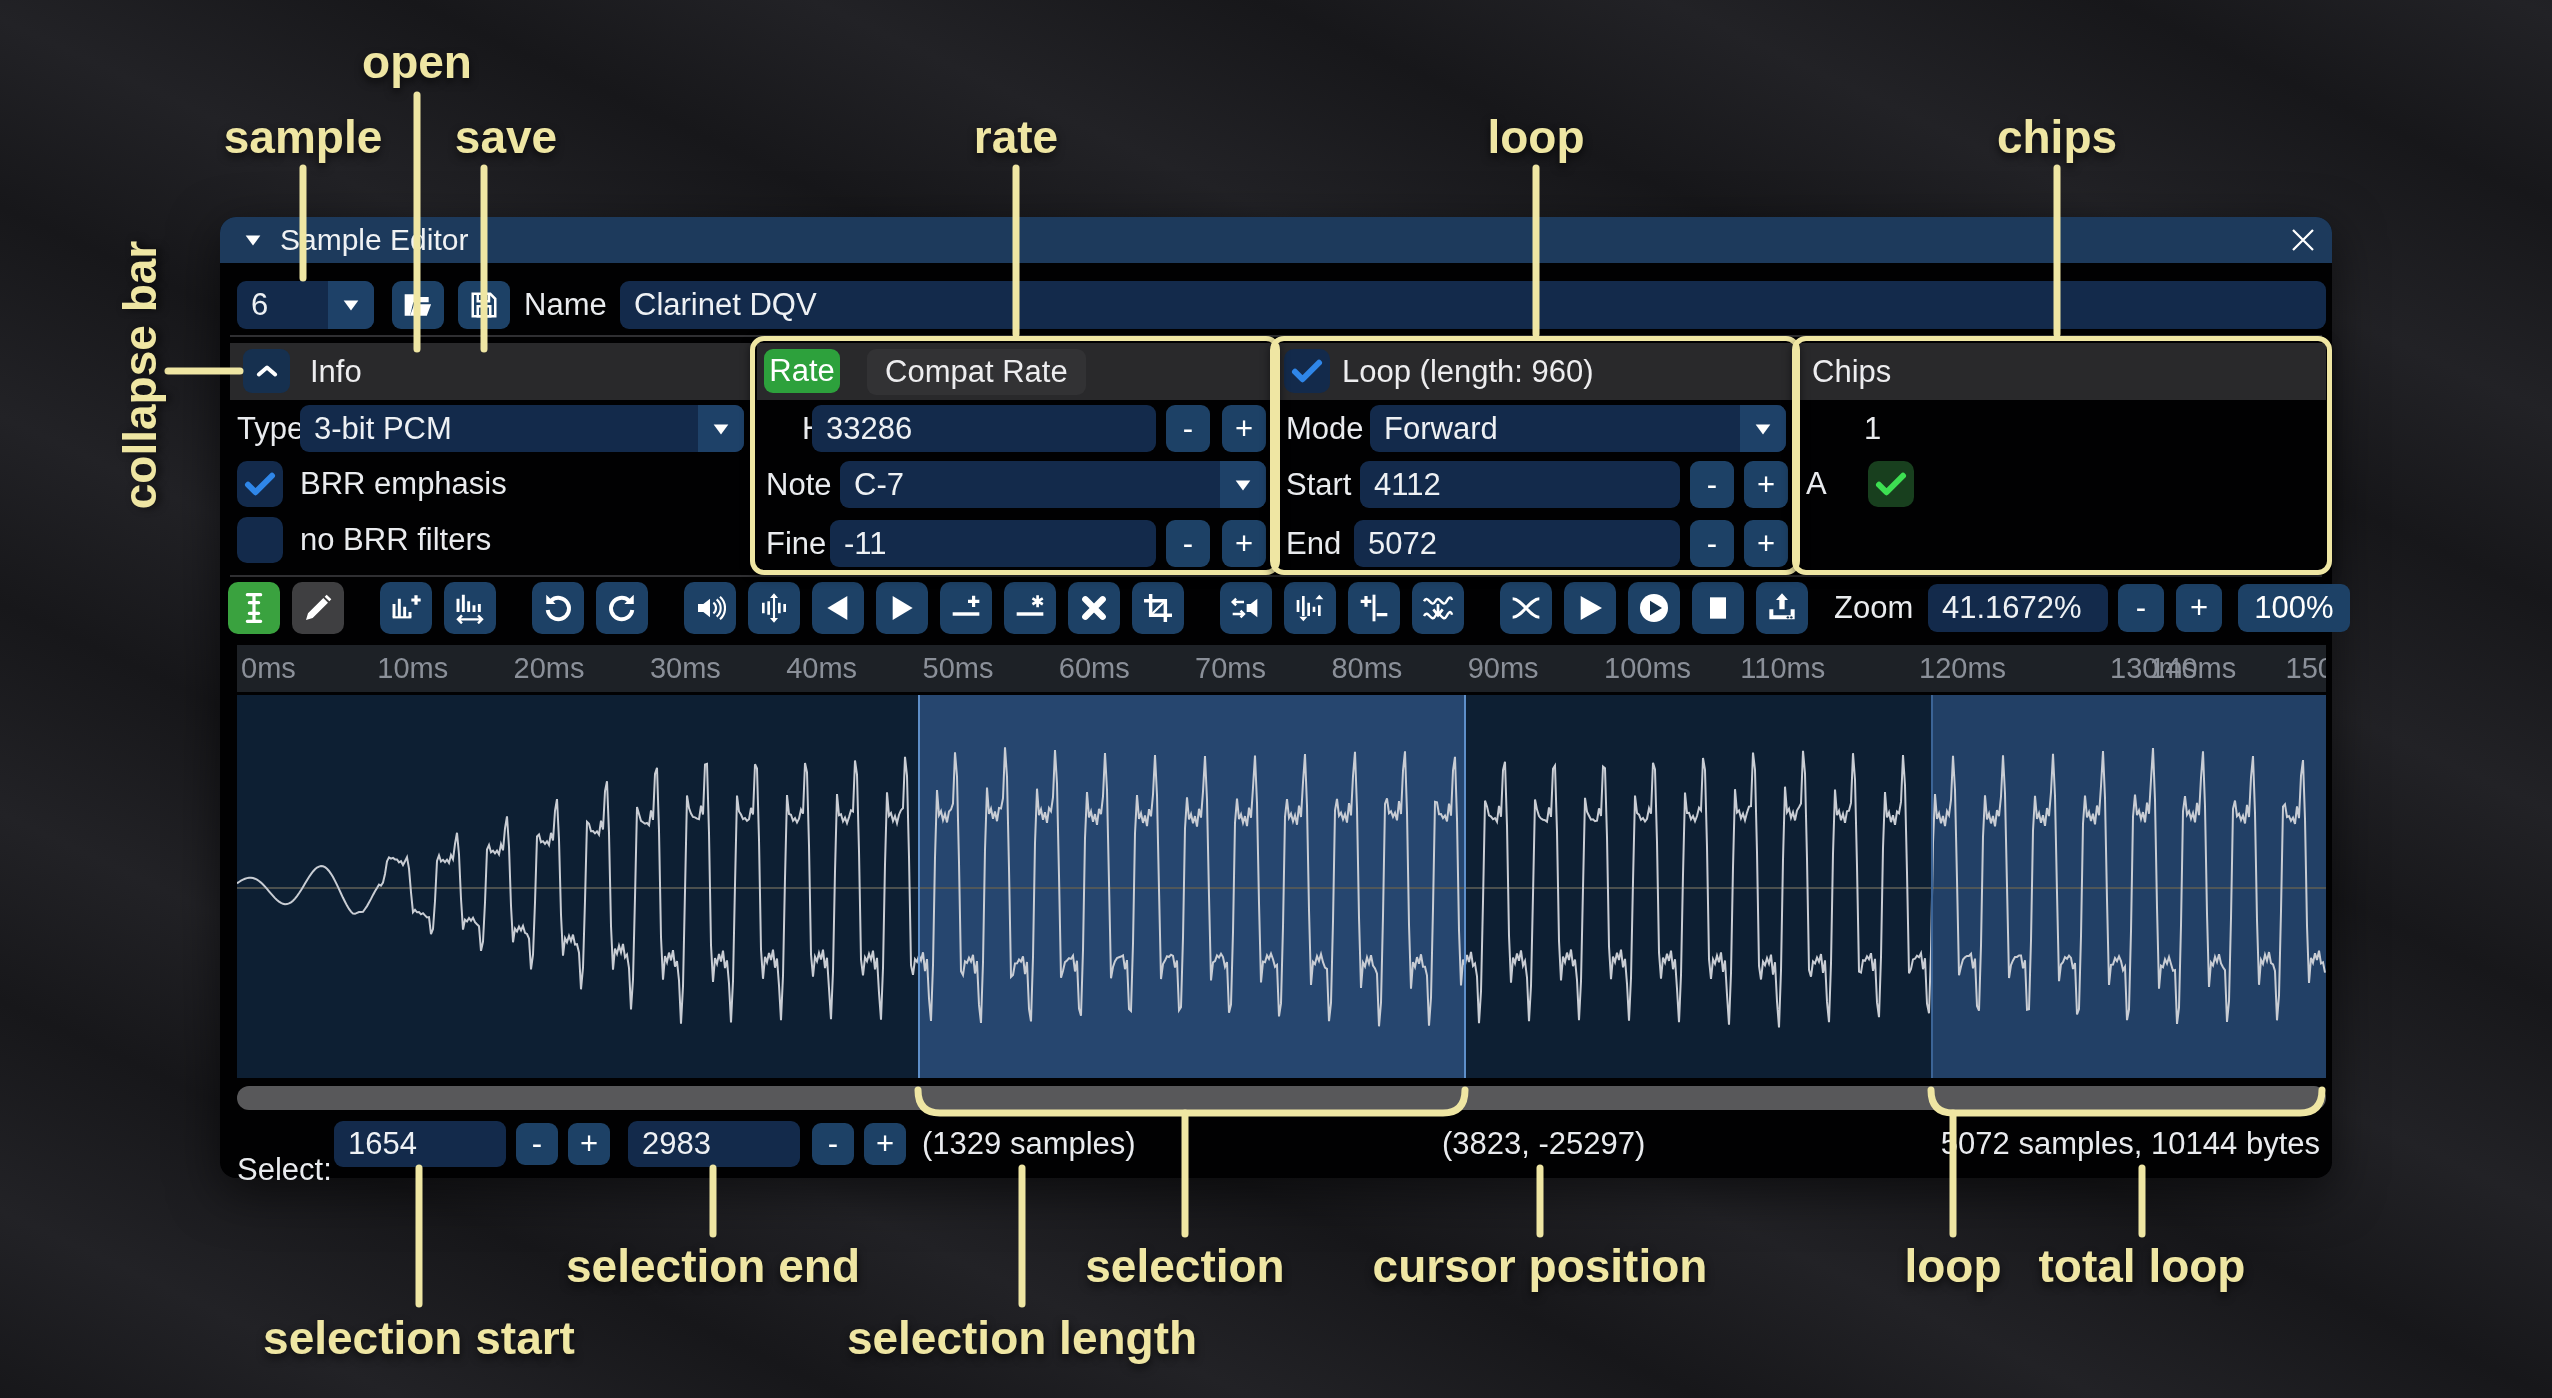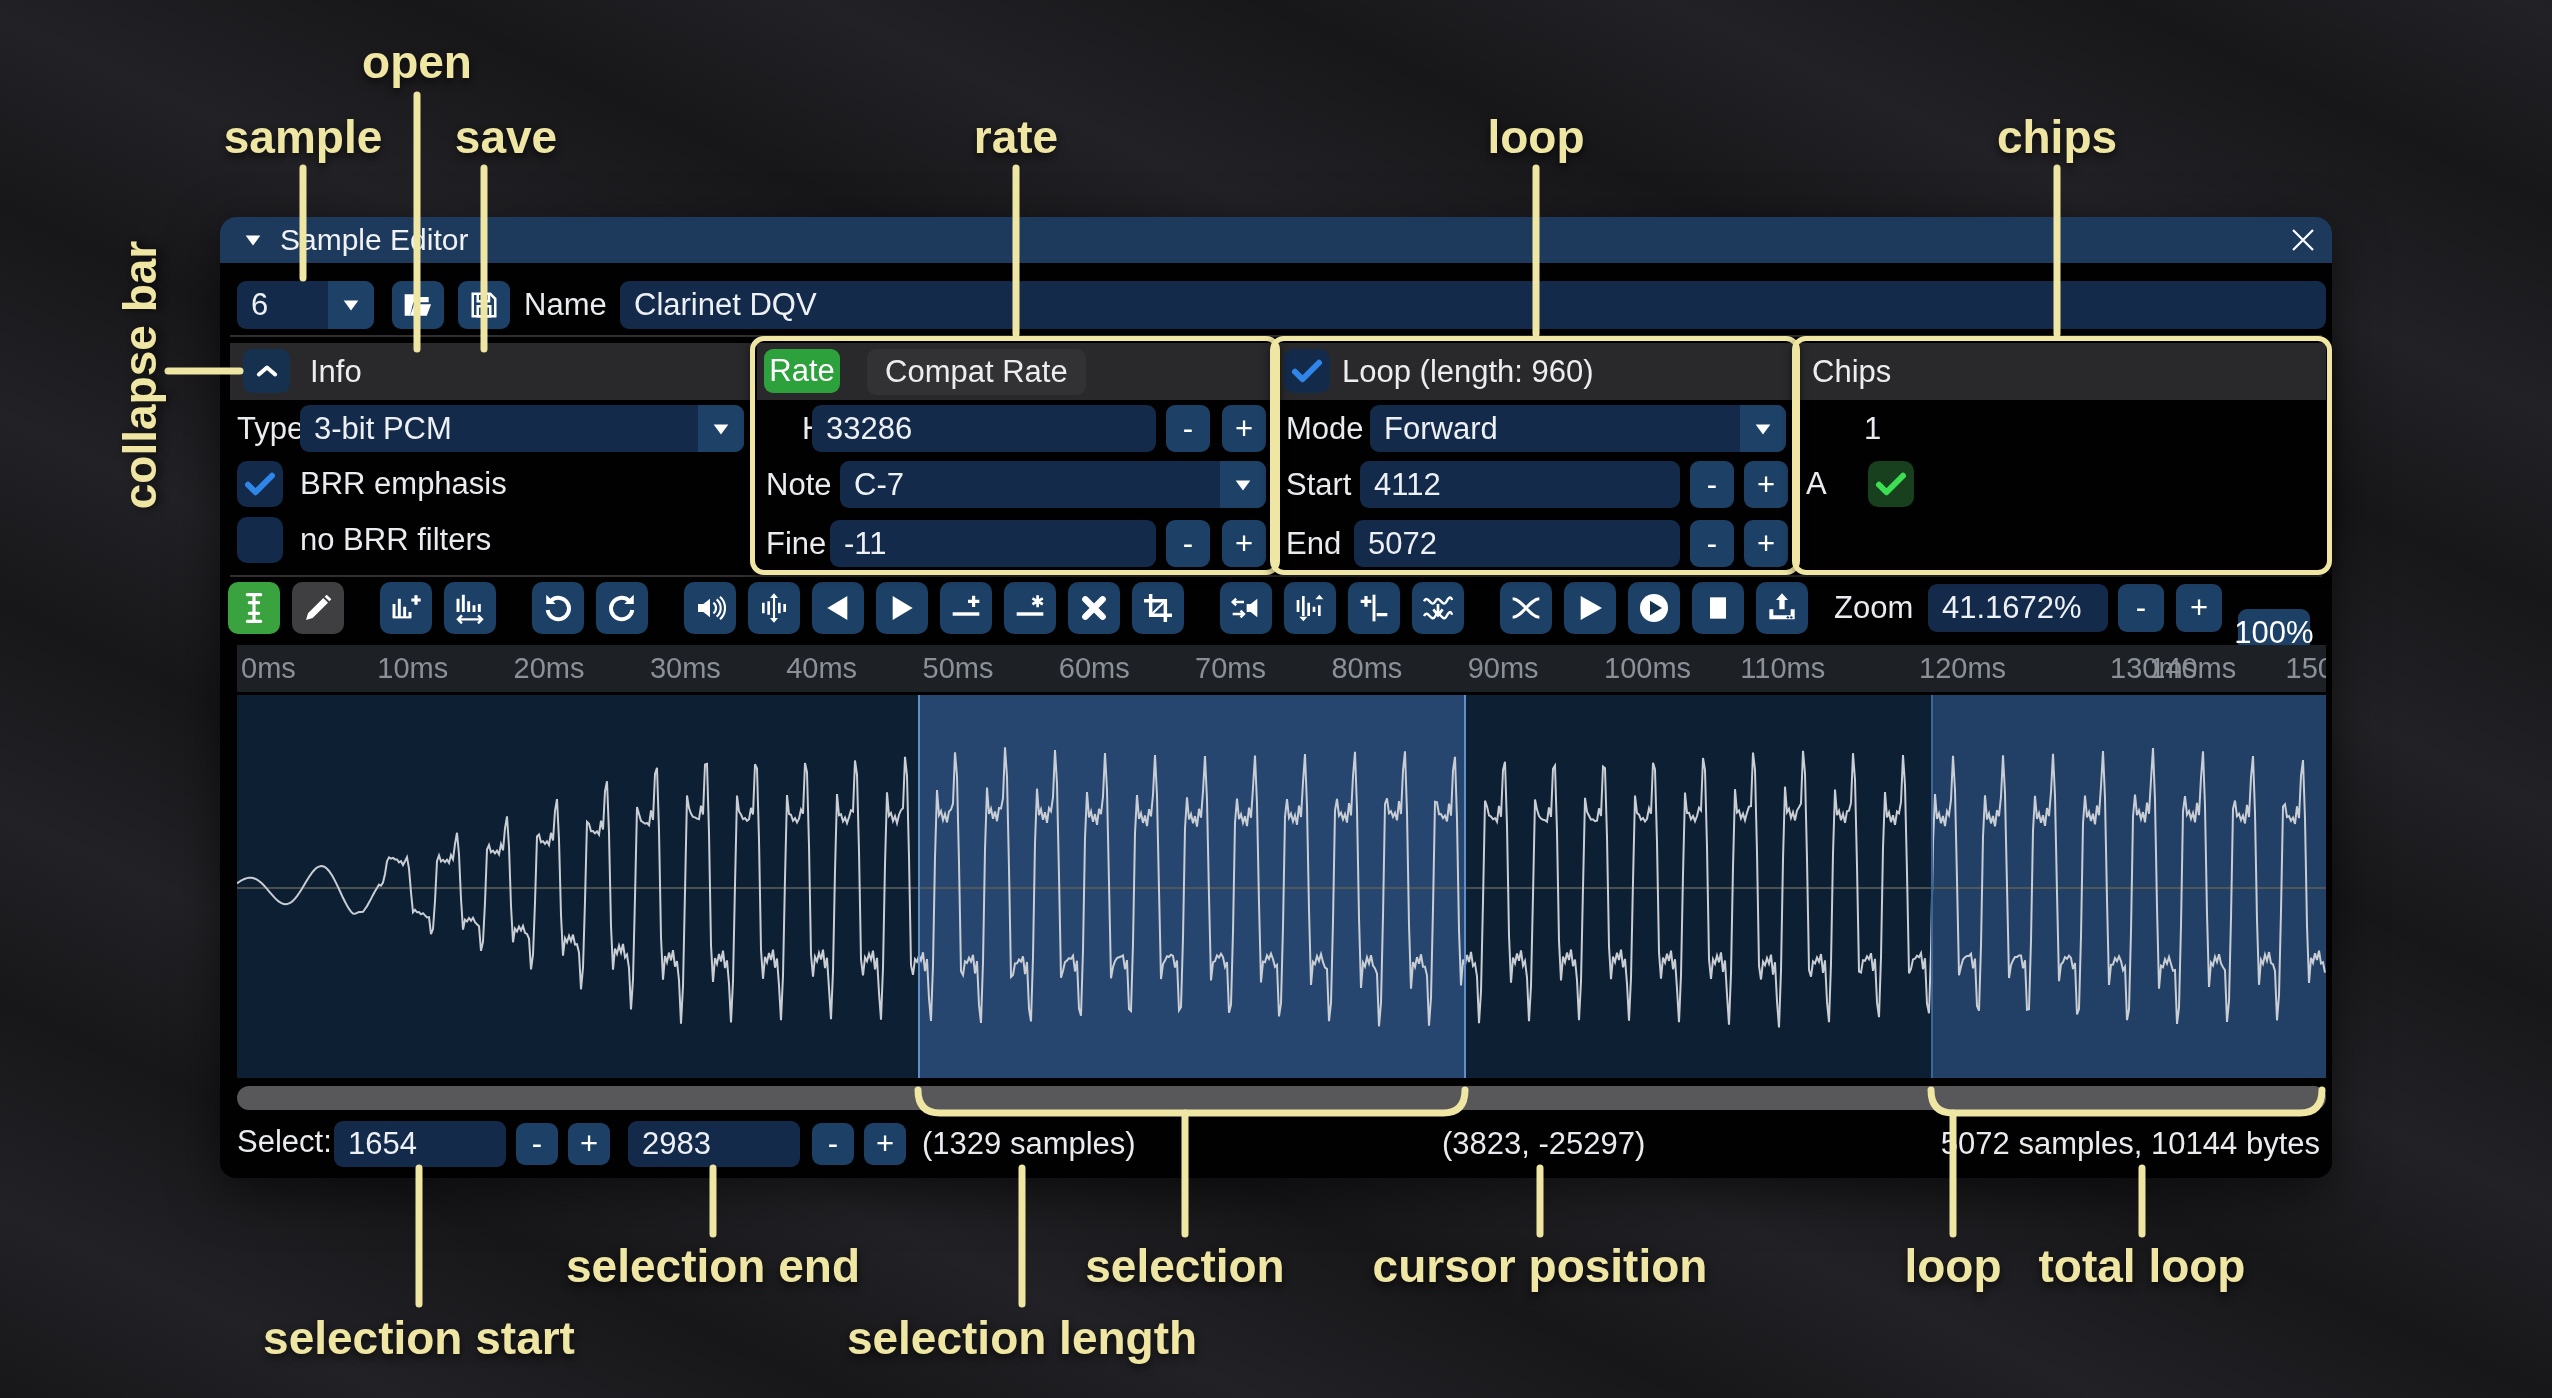--- a/index.html
+++ b/index.html
@@ -254,21 +254,21 @@
         </span>
     </div>
 
     <div class="sep" style="top:358px;"></div>
 
     <div id="toolbar">
       <span class="lbl" style="left:1606px;top:0;height:52px;">Zoom</span>
       <div class="field" style="left:1700px;top:2px;width:180px;height:48px;">41.1672%</div>
       <div class="btn" style="left:1890px;top:2px;width:46px;height:48px;">-</div>
       <div class="btn" style="left:1948px;top:2px;width:46px;height:48px;">+</div>
-      <div class="btn" style="left:2010px;top:2px;width:72px;height:48px;margin-top:25px;">100%</div>
+      <div class="btn" style="left:2010px;top:2px;width:112px;height:48px;">100%</div>
     <div class="tbtn active" style="left: 0px;">
           <span class="icon">
             <svg viewBox="0 0 24 24">
               <path d="M7 2h10M7 22h10M12 2v20M8.5 8h7M8.5 16h7" stroke="currentColor" stroke-width="2.4" fill="none" stroke-linecap="round"></path>
             </svg>
           </span>
         </div>
         <div class="tbtn gray" style="left: 64px;">
           <span class="icon">
             <svg viewBox="0 0 24 24">
@@ -472,21 +472,21 @@
       <svg id="wavesvg" width="2089" height="383">
           <polyline points="0.0,188.3 2.0,187.0 4.0,185.7 6.0,184.7 8.0,183.8 10.0,183.1 12.0,182.7 14.0,182.7 16.0,183.0 18.0,183.7 20.0,184.7 22.0,186.0 24.0,187.6 26.0,189.5 28.0,191.6 30.0,193.9 32.0,196.3 34.0,198.6 36.0,200.9 38.0,203.1 40.0,205.0 42.0,206.6 44.0,207.9 46.0,208.8 48.0,209.2 50.0,209.1 52.0,208.4 54.0,207.3 56.0,205.7 58.0,203.6 60.0,201.1 62.0,198.3 64.0,195.2 66.0,191.9 68.0,188.6 70.0,185.2 72.0,182.0 74.0,179.1 76.0,176.5 78.0,174.3 80.0,172.6 82.0,171.6 84.0,171.1 86.0,171.3 88.0,172.2 90.0,173.8 92.0,176.0 94.0,178.8 96.0,182.1 98.0,185.9 100.0,189.9 102.0,194.2 104.0,198.5 106.0,202.8 108.0,206.8 110.0,210.6 112.0,213.9 114.0,216.6 116.0,218.6 118.0,218.8 120.0,217.9 122.0,217.0 124.0,216.9 126.0,216.8 128.0,214.0 130.0,211.1 132.0,207.5 134.0,203.9 136.0,199.9 138.0,196.3 140.0,193.1 142.0,189.5 144.0,190.6 146.0,187.6 148.0,179.0 150.0,166.3 152.0,162.4 154.0,163.6 156.0,162.9 158.0,164.4 160.0,164.4 162.0,167.4 164.0,166.2 166.0,170.0 168.0,166.2 170.0,162.2 172.0,173.7 174.0,197.4 176.0,217.2 178.0,214.8 180.0,217.3 182.0,217.0 184.0,219.3 186.0,218.2 188.0,220.4 190.0,222.4 192.0,222.1 194.0,239.1 196.0,234.0 198.0,206.0 200.0,166.0 202.0,160.3 204.0,166.5 206.0,164.8 208.0,167.2 210.0,164.7 212.0,167.9 214.0,160.0 216.0,164.3 218.0,149.0 220.0,137.8 222.0,159.5 224.0,203.8 226.0,234.6 228.0,224.7 230.0,226.4 232.0,223.0 234.0,225.7 236.0,222.7 238.0,227.2 240.0,229.3 242.0,231.2 244.0,255.9 246.0,246.7 248.0,207.5 250.0,154.5 252.0,150.0 254.0,157.3 256.0,155.7 258.0,158.4 260.0,155.7 262.0,159.4 264.0,149.2 266.0,155.3 268.0,133.4 270.0,121.3 272.0,151.7 274.0,210.8 276.0,247.3 278.0,233.7 280.0,236.5 282.0,231.6 284.0,235.5 286.0,230.9 288.0,237.8 290.0,239.0 292.0,243.5 294.0,274.4 296.0,259.7 298.0,207.5 300.0,141.5 302.0,139.5 304.0,147.2 306.0,146.2 308.0,148.9 310.0,146.3 312.0,150.0 314.0,137.8 316.0,145.4 318.0,115.8 320.0,104.1 322.0,144.5 324.0,219.8 326.0,260.7 328.0,243.2 330.0,247.3 332.0,240.8 334.0,246.2 336.0,239.6 338.0,249.6 340.0,249.2 342.0,257.7 344.0,294.3 346.0,272.7 348.0,206.0 350.0,126.8 352.0,128.7 354.0,136.2 356.0,136.1 358.0,138.4 360.0,136.4 362.0,139.7 364.0,125.6 366.0,134.5 368.0,96.1 370.0,86.2 372.0,138.1 374.0,231.0 376.0,274.7 378.0,253.5 380.0,258.9 382.0,250.6 384.0,257.5 386.0,248.9 388.0,262.3 390.0,259.5 392.0,273.1 394.0,314.4 396.0,284.5 398.0,202.4 400.0,112.1 402.0,119.1 404.0,125.8 406.0,127.2 408.0,128.7 410.0,128.0 412.0,130.2 414.0,115.5 416.0,124.9 418.0,78.9 420.0,72.9 422.0,135.4 424.0,242.2 426.0,284.7 428.0,261.1 430.0,267.1 432.0,257.6 434.0,265.4 436.0,255.1 438.0,271.6 440.0,266.2 442.0,285.5 444.0,328.6 446.0,291.1 448.0,196.6 450.0,100.5 452.0,113.1 454.0,118.5 456.0,121.9 458.0,122.4 460.0,123.6 462.0,124.2 464.0,110.6 466.0,119.5 468.0,69.4 470.0,68.8 472.0,138.0 474.0,250.1 476.0,286.9 478.0,263.1 480.0,268.8 482.0,259.0 484.0,266.5 486.0,255.7 488.0,273.1 490.0,265.4 492.0,288.5 494.0,327.4 496.0,285.9 498.0,189.8 500.0,100.5 502.0,116.5 504.0,119.5 506.0,124.2 508.0,123.1 510.0,125.9 512.0,124.3 514.0,112.9 516.0,119.5 518.0,69.2 520.0,73.6 522.0,144.5 524.0,254.6 526.0,283.8 528.0,261.9 530.0,267.2 532.0,258.0 534.0,265.1 536.0,254.7 538.0,272.7 540.0,263.5 542.0,290.4 544.0,325.2 546.0,280.7 548.0,183.2 550.0,100.1 552.0,119.0 554.0,119.8 556.0,125.7 558.0,123.2 560.0,127.5 562.0,123.6 564.0,114.5 566.0,118.6 568.0,68.0 570.0,77.3 572.0,150.5 574.0,259.3 576.0,281.6 578.0,261.7 580.0,266.3 582.0,257.9 584.0,264.5 586.0,254.7 588.0,273.1 590.0,262.7 592.0,293.6 594.0,324.3 596.0,276.4 598.0,176.5 600.0,99.1 602.0,120.3 604.0,119.3 606.0,126.4 608.0,122.6 610.0,128.2 612.0,122.1 614.0,115.2 616.0,116.4 618.0,65.5 620.0,79.7 622.0,156.2 624.0,264.5 626.0,280.3 628.0,262.4 630.0,266.2 632.0,258.8 634.0,264.6 636.0,255.6 638.0,274.3 640.0,262.9 642.0,297.9 644.0,324.6 646.0,273.0 648.0,169.6 650.0,97.4 652.0,120.7 654.0,118.0 656.0,126.1 658.0,121.1 660.0,128.2 662.0,119.7 664.0,115.2 666.0,113.0 668.0,61.9 670.0,80.9 672.0,161.7 674.0,270.1 676.0,279.9 678.0,264.1 680.0,266.8 682.0,260.4 684.0,265.4 686.0,257.3 688.0,276.2 690.0,264.1 692.0,303.5 694.0,326.0 696.0,270.0 698.0,162.4 700.0,95.1 702.0,120.1 704.0,116.0 706.0,125.1 708.0,119.0 710.0,127.4 712.0,116.5 714.0,114.5 716.0,108.5 718.0,57.3 720.0,81.5 722.0,167.4 724.0,276.2 726.0,280.1 728.0,266.4 730.0,267.9 732.0,262.7 734.0,266.5 736.0,259.8 738.0,278.5 740.0,266.1 742.0,309.9 744.0,328.0 746.0,267.2 748.0,154.7 750.0,92.6 752.0,119.0 754.0,113.7 756.0,123.7 758.0,116.5 760.0,126.2 762.0,112.9 764.0,113.4 766.0,103.2 768.0,52.3 770.0,81.9 772.0,173.5 774.0,282.0 776.0,280.0 778.0,268.5 780.0,268.4 782.0,264.5 784.0,266.7 786.0,261.4 788.0,279.1 790.0,267.0 792.0,313.8 794.0,326.4 796.0,262.0 798.0,148.1 800.0,93.7 802.0,120.1 804.0,114.4 806.0,124.8 808.0,117.3 810.0,127.8 812.0,113.1 814.0,116.2 816.0,102.2 818.0,55.0 820.0,88.6 822.0,180.7 824.0,282.7 826.0,275.7 828.0,267.1 830.0,265.5 832.0,263.2 834.0,263.9 836.0,260.6 838.0,276.5 840.0,265.7 842.0,313.6 844.0,320.8 846.0,255.1 848.0,143.1 850.0,97.1 852.0,122.4 854.0,116.5 856.0,126.7 858.0,119.1 860.0,129.8 862.0,113.9 864.0,119.1 866.0,101.3 868.0,58.0 870.0,94.8 872.0,187.7 874.0,283.3 876.0,272.0 878.0,266.1 880.0,263.1 882.0,262.3 884.0,261.5 886.0,260.3 888.0,274.2 890.0,265.1 892.0,314.0 894.0,315.9 896.0,248.5 898.0,138.2 900.0,100.1 902.0,123.9 904.0,118.2 906.0,127.9 908.0,120.5 910.0,131.1 912.0,114.2 914.0,121.3 916.0,99.5 918.0,60.1 920.0,100.1 922.0,194.4 924.0,284.0 926.0,269.1 928.0,265.6 930.0,261.3 932.0,262.0 934.0,259.7 936.0,260.8 938.0,272.6 940.0,265.5 942.0,315.2 944.0,312.1 946.0,242.6 948.0,133.2 950.0,102.4 952.0,124.5 954.0,119.1 956.0,128.3 958.0,121.1 960.0,131.6 962.0,113.8 964.0,122.6 966.0,96.7 968.0,61.0 970.0,104.5 972.0,201.1 974.0,285.4 976.0,267.3 978.0,266.0 980.0,260.4 982.0,262.6 984.0,258.7 986.0,262.0 988.0,271.8 990.0,267.1 992.0,317.7 994.0,309.7 996.0,237.1 998.0,127.8 1000.0,103.7 1002.0,124.1 1004.0,119.3 1006.0,127.8 1008.0,121.1 1010.0,131.1 1012.0,112.6 1014.0,122.8 1016.0,92.7 1018.0,60.6 1020.0,107.9 1022.0,207.9 1024.0,287.4 1026.0,266.6 1028.0,267.2 1030.0,260.4 1032.0,263.9 1034.0,258.6 1036.0,264.2 1038.0,271.8 1040.0,269.9 1042.0,321.4 1044.0,308.4 1046.0,231.8 1048.0,121.9 1050.0,104.1 1052.0,122.8 1054.0,118.7 1056.0,126.5 1058.0,120.3 1060.0,129.7 1062.0,110.7 1064.0,122.0 1066.0,87.4 1068.0,59.1 1070.0,110.7 1072.0,215.0 1074.0,290.0 1076.0,266.8 1078.0,269.1 1080.0,261.1 1082.0,266.0 1084.0,259.1 1086.0,267.2 1088.0,272.5 1090.0,273.8 1092.0,326.1 1094.0,307.9 1096.0,226.5 1098.0,115.6 1100.0,103.9 1102.0,120.7 1104.0,117.6 1106.0,124.4 1108.0,119.1 1110.0,127.6 1112.0,108.2 1114.0,120.4 1116.0,81.2 1118.0,56.9 1120.0,113.2 1122.0,222.5 1124.0,292.9 1126.0,267.6 1128.0,271.5 1130.0,262.4 1132.0,268.5 1134.0,260.2 1136.0,270.7 1138.0,273.5 1140.0,278.6 1142.0,331.3 1144.0,307.8 1146.0,220.9 1148.0,109.0 1150.0,103.4 1152.0,118.1 1154.0,116.2 1156.0,121.9 1158.0,117.8 1160.0,125.3 1162.0,106.2 1164.0,119.0 1166.0,75.7 1168.0,56.4 1170.0,117.1 1172.0,229.7 1174.0,293.6 1176.0,267.2 1178.0,272.0 1180.0,262.1 1182.0,268.8 1184.0,259.3 1186.0,271.7 1188.0,271.8 1190.0,280.6 1192.0,330.8 1194.0,302.7 1196.0,213.8 1198.0,106.8 1200.0,107.3 1202.0,119.2 1204.0,119.0 1206.0,123.2 1208.0,120.6 1210.0,126.3 1212.0,108.7 1214.0,120.7 1216.0,75.6 1218.0,61.9 1220.0,124.1 1222.0,235.3 1224.0,290.5 1226.0,264.6 1228.0,270.0 1230.0,259.9 1232.0,267.1 1234.0,257.0 1236.0,271.0 1238.0,268.6 1240.0,281.3 1242.0,328.2 1244.0,296.4 1246.0,206.7 1248.0,105.7 1250.0,111.4 1252.0,120.4 1254.0,121.6 1256.0,124.3 1258.0,123.1 1260.0,126.8 1262.0,110.9 1264.0,121.8 1266.0,75.2 1268.0,66.8 1270.0,130.6 1272.0,240.6 1274.0,287.6 1276.0,262.6 1278.0,268.3 1280.0,258.4 1282.0,265.8 1284.0,255.4 1286.0,270.7 1288.0,266.1 1290.0,282.7 1292.0,326.2 1294.0,290.9 1296.0,199.9 1298.0,104.5 1300.0,114.6 1302.0,121.0 1304.0,123.5 1306.0,124.7 1308.0,125.1 1310.0,126.7 1312.0,112.5 1314.0,121.9 1316.0,73.9 1318.0,70.7 1320.0,136.6 1322.0,245.9 1324.0,285.4 1326.0,261.6 1328.0,267.3 1330.0,257.6 1332.0,265.1 1334.0,254.5 1336.0,271.1 1338.0,264.5 1340.0,285.1 1342.0,325.3 1344.0,286.4 1346.0,193.3 1348.0,102.8 1350.0,116.7 1352.0,120.7 1354.0,124.7 1356.0,124.3 1358.0,126.2 1360.0,125.7 1362.0,113.3 1364.0,120.9 1366.0,71.5 1368.0,73.2 1370.0,142.0 1372.0,251.5 1374.0,284.1 1376.0,261.6 1378.0,267.1 1380.0,257.8 1382.0,265.1 1384.0,254.6 1386.0,272.3 1388.0,263.9 1390.0,288.8 1392.0,325.7 1394.0,283.0 1396.0,186.6 1398.0,100.5 1400.0,117.9 1402.0,119.7 1404.0,124.9 1406.0,123.1 1408.0,126.5 1410.0,123.8 1412.0,113.3 1414.0,118.7 1416.0,67.8 1418.0,74.5 1420.0,147.1 1422.0,257.6 1424.0,283.7 1426.0,262.5 1428.0,267.6 1430.0,258.8 1432.0,265.9 1434.0,255.6 1436.0,274.2 1438.0,264.3 1440.0,293.7 1442.0,327.3 1444.0,280.3 1446.0,179.7 1448.0,97.6 1450.0,118.0 1452.0,117.8 1454.0,124.4 1456.0,121.1 1458.0,126.2 1460.0,121.0 1462.0,112.7 1464.0,115.4 1466.0,63.0 1468.0,74.9 1470.0,152.0 1472.0,264.1 1474.0,283.9 1476.0,264.4 1478.0,268.8 1480.0,260.6 1482.0,267.2 1484.0,257.4 1486.0,276.8 1488.0,265.5 1490.0,299.7 1492.0,329.7 1494.0,278.1 1496.0,172.4 1498.0,94.2 1500.0,117.4 1502.0,115.4 1504.0,123.3 1506.0,118.6 1508.0,125.3 1510.0,117.6 1512.0,111.6 1514.0,111.1 1516.0,57.5 1518.0,74.8 1520.0,157.2 1522.0,270.9 1524.0,284.5 1526.0,266.7 1528.0,270.2 1530.0,263.0 1532.0,268.7 1534.0,259.7 1536.0,279.6 1538.0,267.2 1540.0,306.4 1542.0,332.4 1544.0,275.6 1546.0,164.8 1548.0,91.7 1550.0,117.2 1552.0,113.8 1554.0,122.9 1556.0,117.2 1558.0,125.4 1560.0,115.6 1562.0,112.3 1564.0,108.4 1566.0,55.8 1568.0,78.3 1570.0,163.7 1572.0,274.8 1574.0,281.7 1576.0,266.5 1578.0,268.5 1580.0,262.4 1582.0,266.8 1584.0,259.1 1586.0,277.9 1588.0,265.4 1590.0,306.9 1592.0,327.1 1594.0,268.6 1596.0,158.8 1598.0,94.5 1600.0,120.2 1602.0,115.7 1604.0,125.3 1606.0,118.8 1608.0,127.9 1610.0,116.2 1612.0,115.6 1614.0,107.9 1616.0,58.2 1618.0,84.6 1620.0,170.9 1622.0,276.6 1624.0,277.5 1626.0,265.2 1628.0,265.8 1630.0,261.3 1632.0,264.2 1634.0,258.2 1636.0,275.8 1638.0,263.8 1640.0,307.4 1642.0,322.2 1644.0,262.0 1646.0,153.1 1648.0,97.1 1650.0,122.5 1652.0,117.3 1654.0,127.1 1656.0,120.2 1658.0,129.9 1660.0,116.5 1662.0,118.3 1664.0,106.9 1666.0,60.0 1668.0,90.3 1670.0,177.8 1672.0,278.3 1674.0,274.0 1676.0,264.4 1678.0,263.7 1680.0,260.7 1682.0,262.2 1684.0,258.1 1686.0,274.2 1688.0,263.2 1690.0,308.7 1692.0,318.3 1694.0,256.0 1696.0,147.5 1698.0,99.1 1700.0,124.0 1702.0,118.4 1704.0,128.2 1706.0,120.9 1708.0,131.1 1710.0,116.2 1712.0,120.2 1714.0,104.8 1716.0,60.9 1718.0,94.8 1720.0,184.4 1722.0,280.3 1724.0,271.5 1726.0,264.5 1728.0,262.3 1730.0,260.9 1732.0,260.9 1734.0,258.8 1736.0,273.4 1738.0,263.6 1740.0,311.1 1742.0,315.7 1744.0,250.6 1746.0,141.7 1748.0,100.4 1750.0,124.4 1752.0,118.6 1754.0,128.4 1756.0,120.9 1758.0,131.4 1760.0,115.1 1762.0,121.1 1764.0,101.5 1766.0,60.4 1768.0,98.3 1770.0,191.0 1772.0,283.0 1774.0,270.0 1776.0,265.4 1778.0,261.9 1780.0,261.9 1782.0,260.4 1784.0,260.4 1786.0,273.3 1788.0,265.2 1790.0,314.7 1792.0,314.3 1794.0,245.8 1796.0,135.5 1798.0,100.8 1800.0,123.8 1802.0,118.1 1804.0,127.7 1806.0,120.2 1808.0,130.8 1810.0,113.1 1812.0,121.1 1814.0,97.0 1816.0,58.7 1818.0,100.9 1820.0,197.7 1822.0,286.2 1824.0,269.5 1826.0,267.2 1828.0,262.2 1830.0,263.7 1832.0,260.6 1834.0,262.9 1836.0,274.0 1838.0,268.0 1840.0,319.5 1842.0,314.0 1844.0,241.2 1846.0,128.8 1848.0,100.5 1850.0,122.4 1852.0,117.0 1854.0,126.1 1856.0,118.8 1858.0,129.3 1860.0,110.5 1862.0,120.3 1864.0,91.3 1866.0,56.1 1868.0,102.9 1870.0,204.8 1872.0,289.9 1874.0,269.8 1876.0,269.5 1878.0,263.1 1880.0,266.1 1882.0,261.4 1884.0,266.1 1886.0,275.2 1888.0,271.7 1890.0,325.1 1892.0,314.3 1894.0,236.4 1896.0,121.7 1898.0,99.7 1900.0,120.2 1902.0,115.5 1904.0,124.0 1906.0,117.1 1908.0,127.3 1910.0,107.6 1912.0,118.8 1914.0,84.9 1916.0,53.0 1918.0,104.9 1920.0,212.3 1922.0,293.7 1924.0,270.6 1926.0,272.2 1928.0,264.3 1930.0,268.6 1932.0,262.0 1934.0,269.1 1936.0,275.7 1938.0,275.1 1940.0,328.9 1942.0,312.6 1944.0,230.6 1946.0,116.3 1948.0,101.2 1950.0,119.7 1952.0,116.1 1954.0,123.8 1956.0,118.0 1958.0,127.3 1960.0,107.9 1962.0,120.1 1964.0,82.8 1966.0,56.3 1968.0,111.0 1970.0,218.8 1972.0,292.0 1974.0,267.5 1976.0,270.5 1978.0,261.7 1980.0,267.0 1982.0,259.3 1984.0,268.4 1986.0,272.3 1988.0,275.2 1990.0,326.9 1992.0,306.2 1994.0,223.3 1996.0,113.9 1998.0,105.6 2000.0,121.2 2002.0,118.8 2004.0,125.1 2006.0,120.5 2008.0,128.4 2010.0,109.8 2012.0,122.0 2014.0,82.2 2016.0,61.1 2018.0,117.7 2020.0,224.9 2022.0,289.8 2024.0,264.7 2026.0,268.9 2028.0,259.6 2030.0,265.7 2032.0,257.1 2034.0,268.1 2036.0,269.4 2038.0,275.9 2040.0,325.3 2042.0,300.5 2044.0,216.4 2046.0,111.7 2048.0,109.3 2050.0,122.1 2052.0,121.1 2054.0,125.9 2056.0,122.6 2058.0,128.9 2060.0,111.3 2062.0,123.2 2064.0,80.9 2066.0,65.0 2068.0,123.7 2070.0,230.8 2072.0,287.9 2074.0,262.8 2076.0,267.8 2078.0,258.2 2080.0,265.0 2082.0,255.6 2084.0,268.4 2086.0,267.3 2088.0,277.6" fill="none" stroke="#c9cdd4" stroke-width="2"></polyline>
         </svg>
       <div class="edge" id="sel-edge-l" style="background: rgb(94, 143, 201); left: 681.231px;"></div>
       <div class="edge" id="sel-edge-r" style="background: rgb(94, 143, 201); left: 1226.61px;"></div>
       <div class="edge" id="loop-edge" style="background: rgb(60, 100, 150); width: 2px; left: 1693.61px;"></div>
     </div>
 
     <div id="scrollbar"></div>
 
-    <span class="st" style="left:17px;top:899px;height:52px;">Select:</span>
+    <span class="st" style="left:17px;top:927px;height:52px;">Select:</span>
     <div class="field" style="left:114px;top:904px;width:172px;height:46px;">1654</div>
     <div class="btn" style="left:296px;top:906px;width:42px;height:42px;">-</div>
     <div class="btn" style="left:348px;top:906px;width:42px;height:42px;">+</div>
     <div class="field" style="left:408px;top:904px;width:172px;height:46px;">2983</div>
     <div class="btn" style="left:592px;top:906px;width:42px;height:42px;">-</div>
     <div class="btn" style="left:644px;top:906px;width:42px;height:42px;">+</div>
     <span class="st" style="left:702px;top:901px;height:52px;">(1329 samples)</span>
     <span class="st" style="left:1222px;top:901px;height:52px;">(3823, -25297)</span>
     <span class="st" style="right:12px;top:901px;height:52px;">5072 samples, 10144 bytes</span>
   </div>

